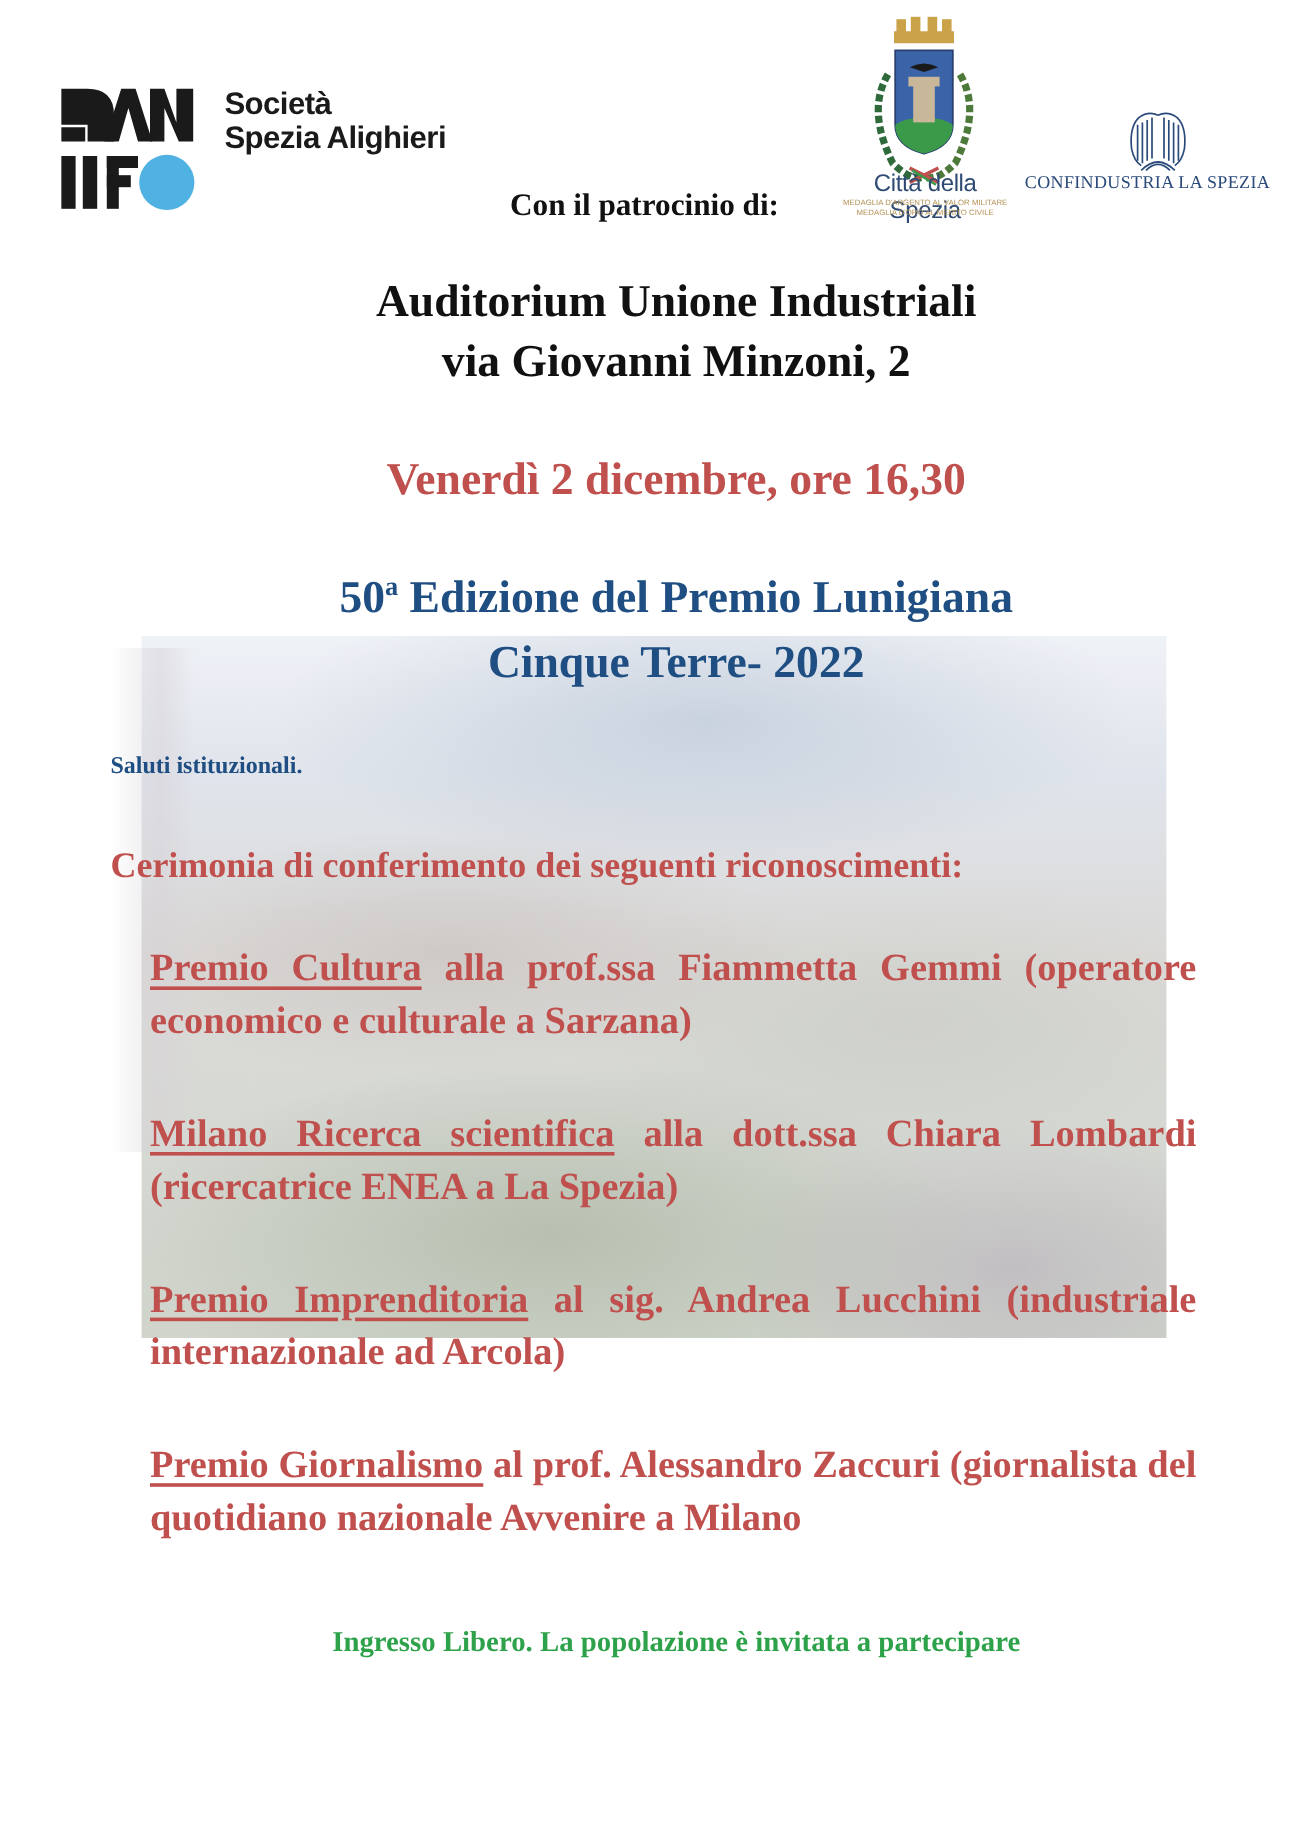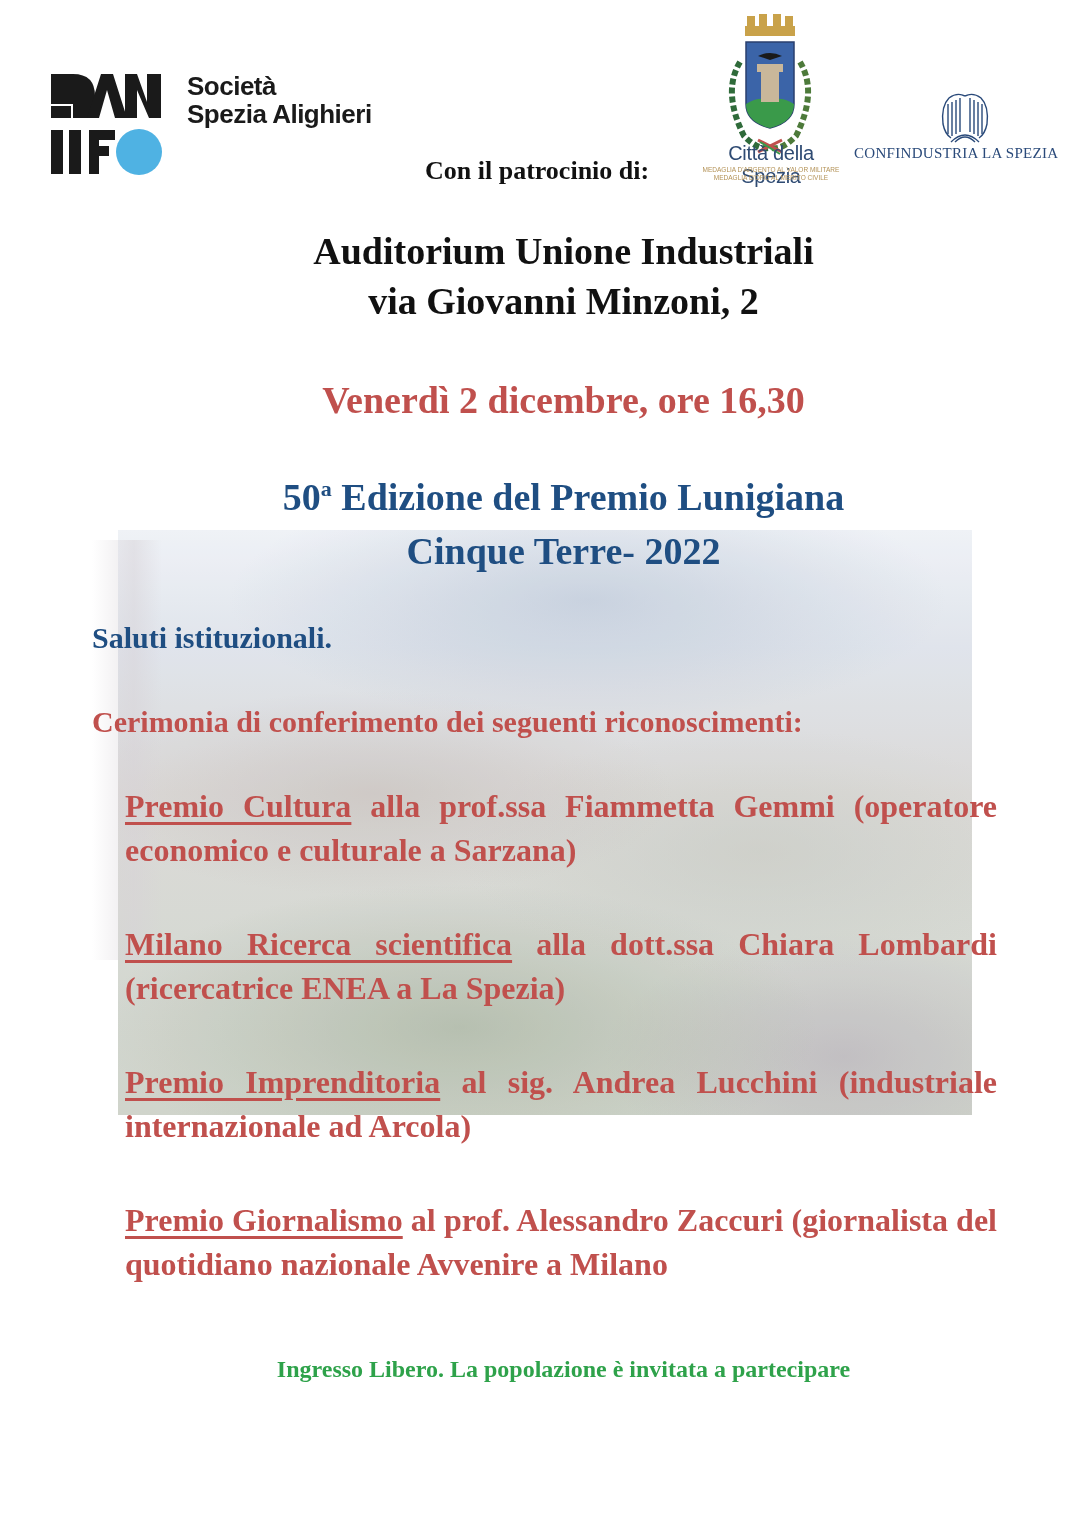--- a/index.html
+++ b/index.html
@@ -53,21 +53,21 @@
   }
   .center { position: absolute; left: 0; width: 1087px; text-align: center; font-weight: bold; margin-left: 20px; }
   .venue { top: 226px; font-size: 38px; line-height: 50px; color: #111; }
   .date { top: 378px; font-size: 38px; color: #c0504d; }
   .edition { top: 462px; font-size: 38px; line-height: 54px; color: #1f4e82; }
   .edition sup { font-size: 22px; vertical-align: 14px; }
   .body-text {
     position: absolute; left: 92px; width: 872px; font-weight: bold; font-size: 32px; line-height: 44px;
     text-align: justify;
   }
-  .saluti { top: 616px; color: #1f4e82; font-size: 30px; }
+  .saluti { top: 616px; color: #1f4e82; font-size: 20px; }
   .cerimonia { top: 700px; color: #c0504d; font-size: 30px; }
   .award { color: #c0504d; margin-left: 33px; }
   .award .title { text-decoration: underline; text-decoration-thickness: 3px; text-underline-offset: 5px; }
   .award1 { top: 784px; }
   .award2 { top: 922px; }
   .award3 { top: 1060px; }
   .award4 { top: 1198px; }
   .ingresso { top: 1356px; font-size: 24px; color: #2ea24a; }
 </style>
 </head>

